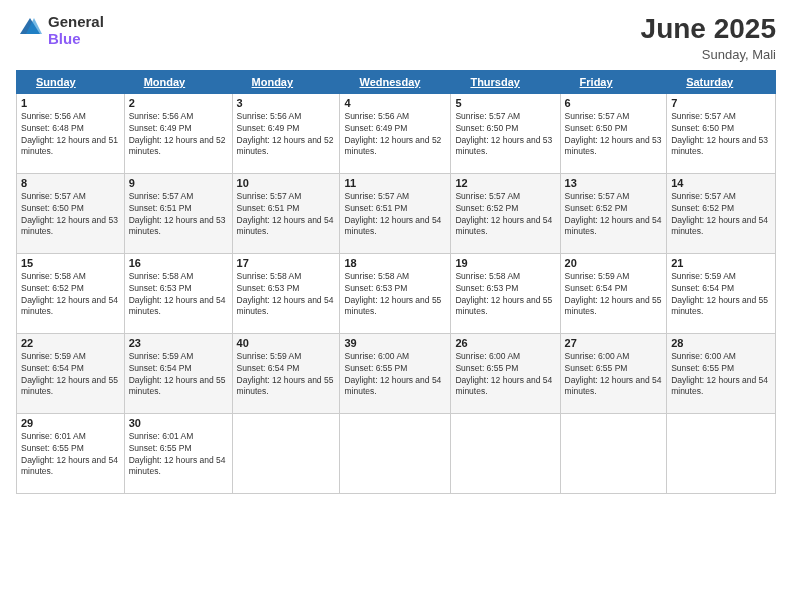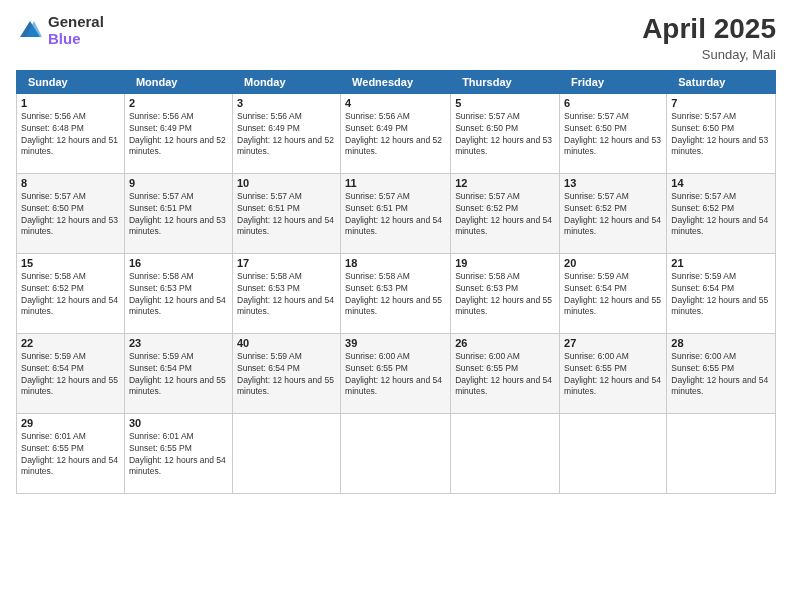--- a/index.html
+++ b/index.html
@@ -17,21 +17,20 @@
       padding: 14px 16px 10px 16px;
     }
     .header {
       display: flex;
       justify-content: space-between;
       align-items: flex-start;
       margin-bottom: 8px;
     }
     .logo {
       display: flex;
-      align-items: center;
       gap: 4px;
     }
     .logo-text {
       display: flex;
       flex-direction: column;
       line-height: 1.1;
     }
     .logo-general {
       font-size: 15px;
       font-weight: bold;
@@ -61,25 +60,26 @@
       margin-top: 2px;
     }
     .calendar {
       width: 100%;
       border-collapse: collapse;
       font-size: 9.5px;
     }
     .calendar thead tr th {
       background: #2a6fad;
       color: #fff;
-      padding: 5px 11px;
+      padding: 5px 19px;
       text-align: left;
       font-size: 11px;
       font-weight: bold;
       border: 1px solid #2a6fad;
+      text-decoration: underline;
     }
     .calendar tbody tr td {
       vertical-align: top;
       border: 1px solid #ccc;
       padding: 3px 4px;
       width: 113px;
       height: 80px;
       background: #fff;
     }
     .calendar tbody tr:nth-child(even) td {
@@ -110,21 +110,21 @@
       <svg class="logo-icon" viewBox="0 0 28 28">
         <polygon points="14,4 24,20 4,20" fill="#2a6fad"></polygon>
         <polygon points="18,4 26,20 10,20" fill="#1a8ad4" opacity="0.6"></polygon>
       </svg>
       <div class="logo-text">
         <span class="logo-general">General</span>
         <span class="logo-blue">Blue</span>
       </div>
     </div>
     <div class="title-block">
-      <div class="month-title">April 2025</div>
+      <div class="month-title">June 2025</div>
       <div class="location">Sunday, Mali</div>
     </div>
   </div>
 
   <table class="calendar">
     <thead>
       <tr>
       <th>Sunday</th>
           <th>Monday</th>
           <th>Monday</th>

